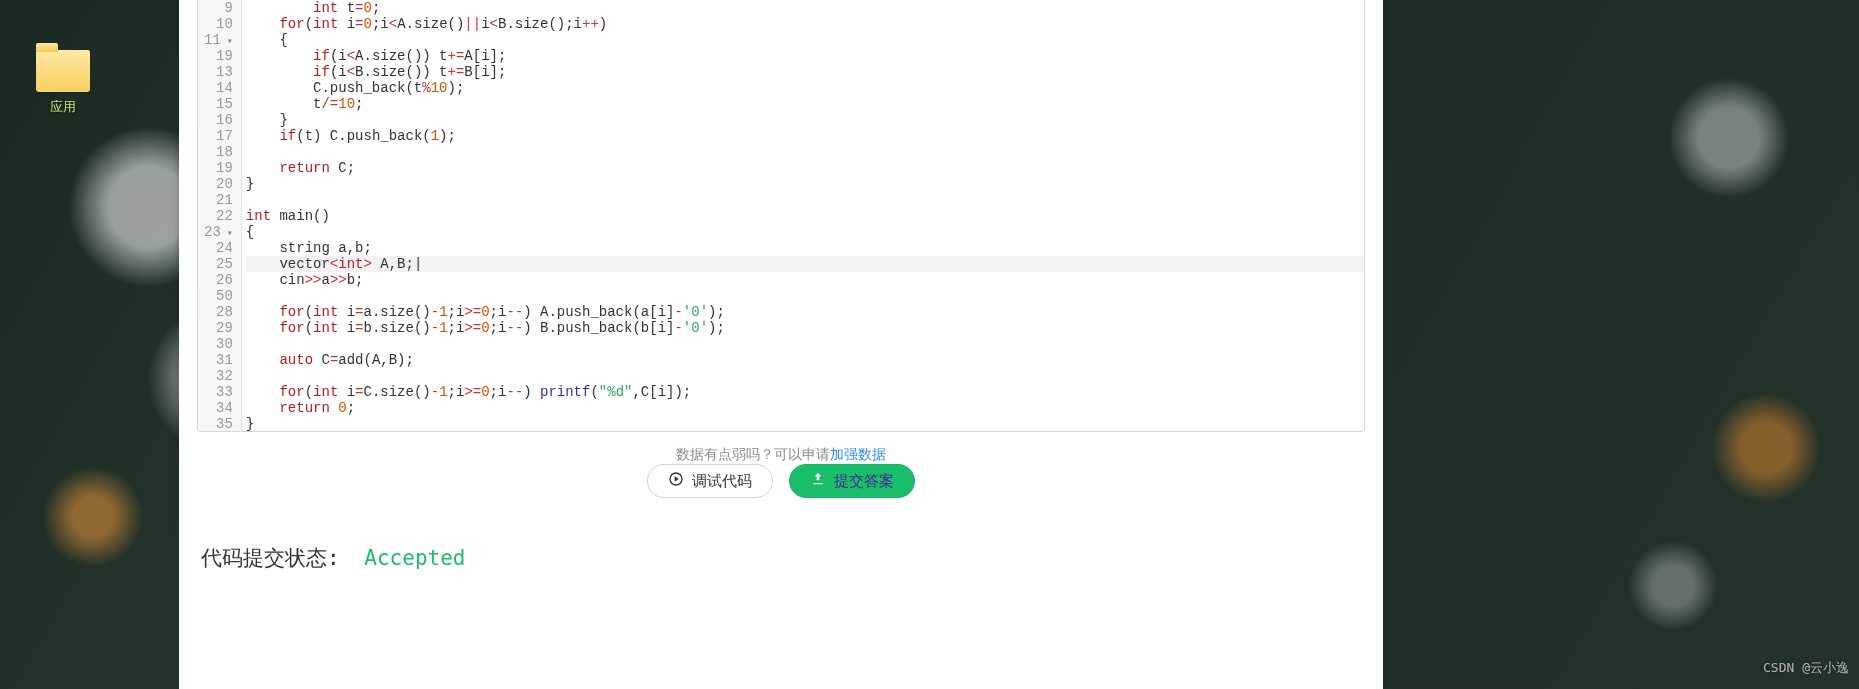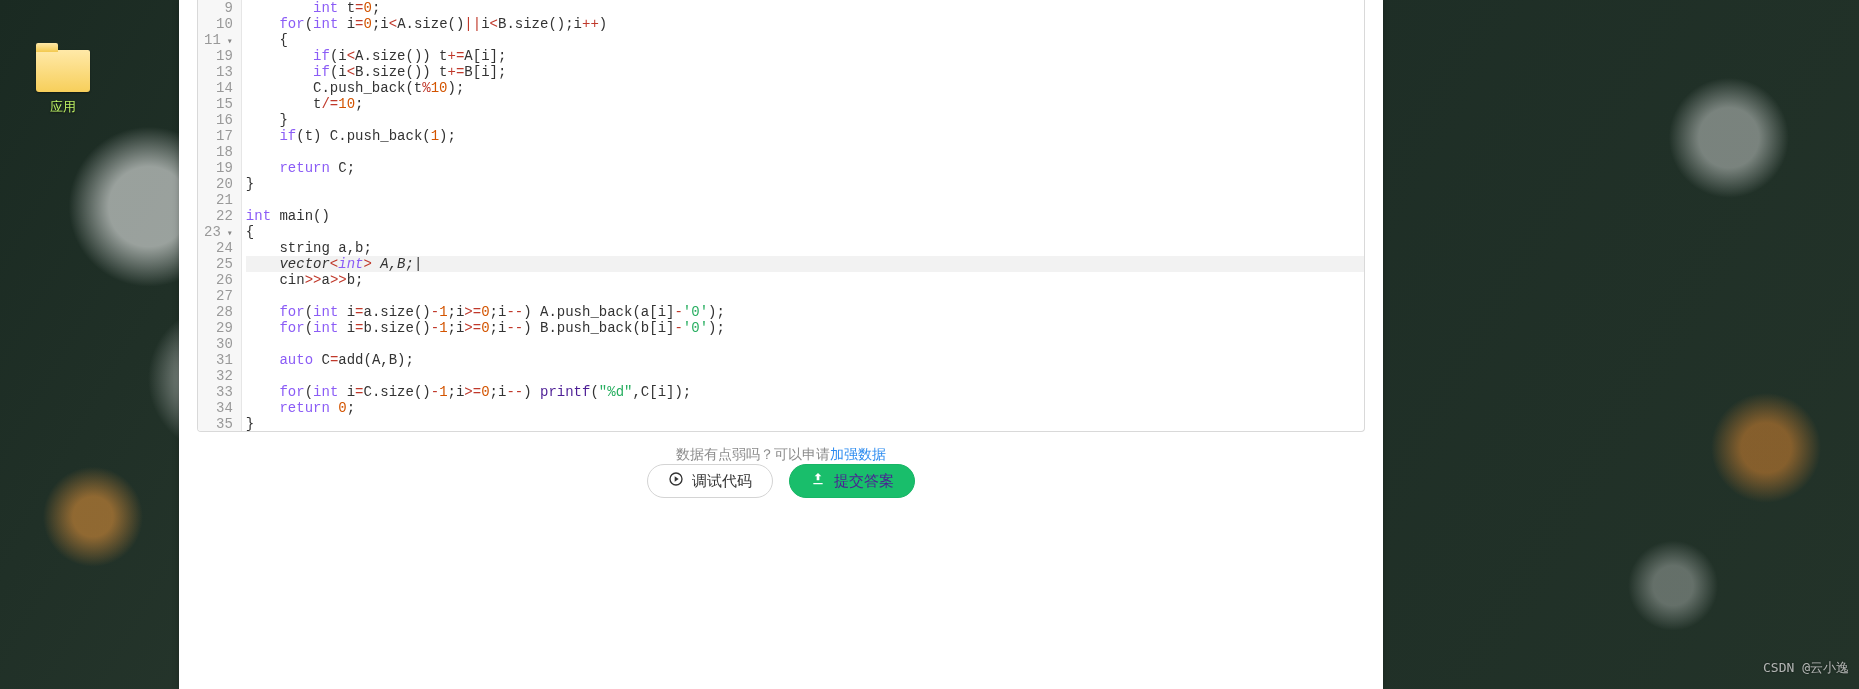--- a/index.html
+++ b/index.html
@@ -76,22 +76,22 @@
   }
   .gutter .ln { height: 16px; }
   .gutter .fold::after { content: " ▾"; color: #888; font-size: 10px; }
   .code {
     padding-left: 4px;
     flex: 1;
     white-space: pre;
     color: #333;
   }
   .code-line { height: 16px; }
-  .code-line.hl { background: #f2f2f2; font-style: italic; }
-  .kw  { color: #8b5cf6; }      
+  .code-line.hl { background: #f2f2f2; }
+  .kw  { color: #b91c1c; }      
   .num { color: #d35400; }      
   .str { color: #27ae60; }      
   .op  { color: #c0392b; }      
   .fn  { color: #4c1d95; }
   
   .below-editor {
     padding: 14px 22px 10px 22px;
     display: flex; align-items: center; justify-content: space-between; flex-direction: column;
   }
   .weak-data { color: #8c8c8c; font-size: 14px; }
@@ -154,21 +154,21 @@
         <div class="ln">17</div>
         <div class="ln">18</div>
         <div class="ln">19</div>
         <div class="ln">20</div>
         <div class="ln">21</div>
         <div class="ln">22</div>
         <div class="ln fold">23</div>
         <div class="ln">24</div>
         <div class="ln">25</div>
         <div class="ln">26</div>
-        <div class="ln">27</div>
+        <div class="ln">50</div>
         <div class="ln">28</div>
         <div class="ln">29</div>
         <div class="ln">30</div>
         <div class="ln">31</div>
         <div class="ln">32</div>
         <div class="ln">33</div>
         <div class="ln">34</div>
         <div class="ln">35</div>
       </div>
     <div class="code" id="code"><div class="code-line">        <span class="kw">int</span> t<span class="op">=</span><span class="num">0</span>;</div><div class="code-line">    <span class="kw">for</span>(<span class="kw">int</span> i<span class="op">=</span><span class="num">0</span>;i<span class="op">&lt;</span>A.size()<span class="op">||</span>i<span class="op">&lt;</span>B.size();i<span class="op">++</span>)</div><div class="code-line">    {</div><div class="code-line">        <span class="kw">if</span>(i<span class="op">&lt;</span>A.size()) t<span class="op">+=</span>A[i];</div><div class="code-line">        <span class="kw">if</span>(i<span class="op">&lt;</span>B.size()) t<span class="op">+=</span>B[i];</div><div class="code-line">        C.push_back(t<span class="op">%</span><span class="num">10</span>);</div><div class="code-line">        t<span class="op">/=</span><span class="num">10</span>;</div><div class="code-line">    }</div><div class="code-line">    <span class="kw">if</span>(t) C.push_back(<span class="num">1</span>);</div><div class="code-line">&nbsp;</div><div class="code-line">    <span class="kw">return</span> C;</div><div class="code-line">}</div><div class="code-line">&nbsp;</div><div class="code-line"><span class="kw">int</span> main()</div><div class="code-line">{</div><div class="code-line">    string a,b;</div><div class="code-line hl">    vector<span class="op">&lt;</span><span class="kw">int</span><span class="op">&gt;</span> A,B;|</div><div class="code-line">    cin<span class="op">&gt;&gt;</span>a<span class="op">&gt;&gt;</span>b;</div><div class="code-line">&nbsp;</div><div class="code-line">    <span class="kw">for</span>(<span class="kw">int</span> i<span class="op">=</span>a.size()<span class="op">-</span><span class="num">1</span>;i<span class="op">&gt;=</span><span class="num">0</span>;i<span class="op">--</span>) A.push_back(a[i]<span class="op">-</span><span class="str">'0'</span>);</div><div class="code-line">    <span class="kw">for</span>(<span class="kw">int</span> i<span class="op">=</span>b.size()<span class="op">-</span><span class="num">1</span>;i<span class="op">&gt;=</span><span class="num">0</span>;i<span class="op">--</span>) B.push_back(b[i]<span class="op">-</span><span class="str">'0'</span>);</div><div class="code-line">&nbsp;</div><div class="code-line">    <span class="kw">auto</span> C<span class="op">=</span>add(A,B);</div><div class="code-line">&nbsp;</div><div class="code-line">    <span class="kw">for</span>(<span class="kw">int</span> i<span class="op">=</span>C.size()<span class="op">-</span><span class="num">1</span>;i<span class="op">&gt;=</span><span class="num">0</span>;i<span class="op">--</span>) <span class="fn">printf</span>(<span class="str">"%d"</span>,C[i]);</div><div class="code-line">    <span class="kw">return</span> <span class="num">0</span>;</div><div class="code-line">}</div></div>
@@ -192,16 +192,20 @@
         <span>
           <svg viewBox="0 0 24 24" fill="#fff">
             <path d="M12 3l5 5h-3v6h-4V8H7l5-5zM5 18h14v2H5z"></path>
           </svg>
         </span>
         <span>提交答案</span>
       </div>
     </div>
   </div>
 
+  <div class="status-row">
+    <span>代码提交状态:</span>
+    <span class="accepted">Accepted</span>
+  </div>
 
 </div>
 
 <div class="watermark">CSDN @云小逸</div>
 
 </body></html>

